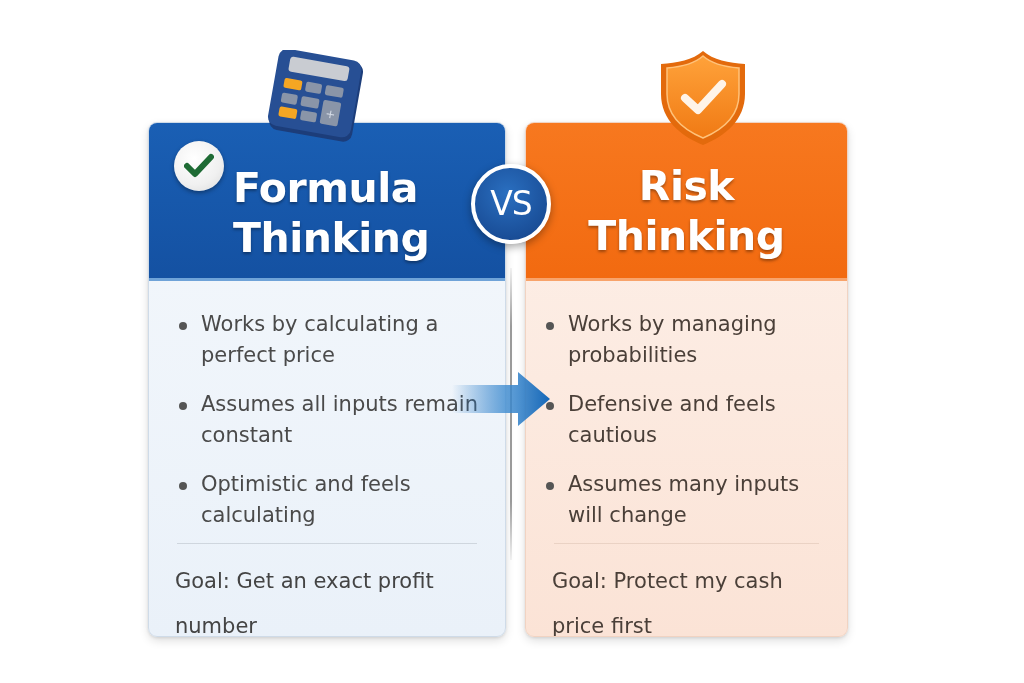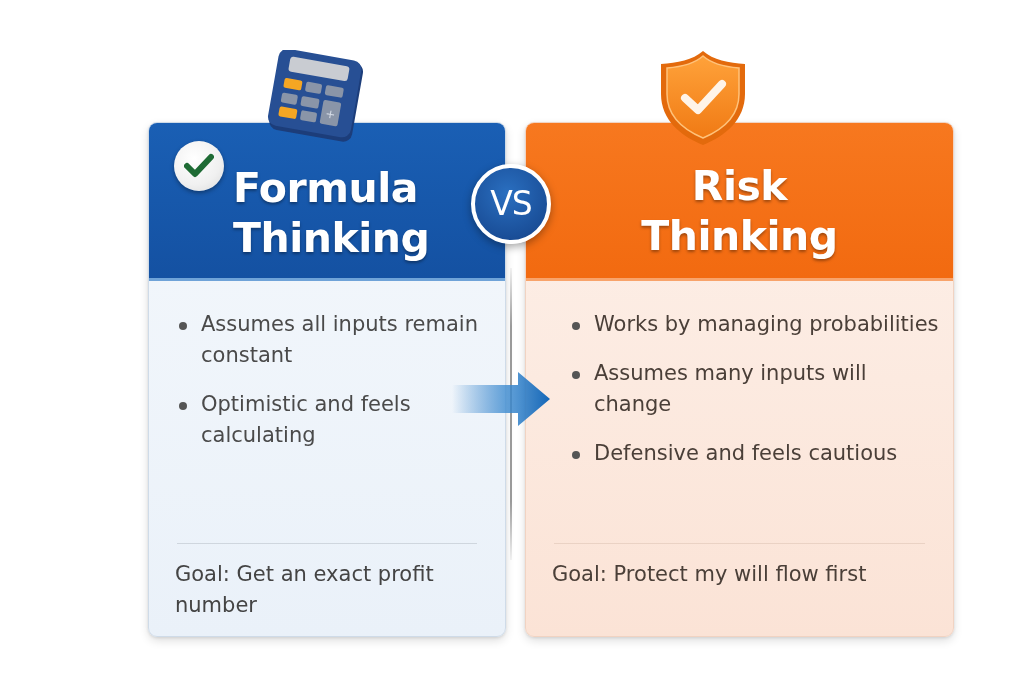--- a/index.html
+++ b/index.html
@@ -8,21 +8,21 @@
 
   .card {
     position: absolute;
     top: 122px;
     height: 515px;
     border-radius: 9px;
     overflow: hidden;
     box-shadow: 0 4px 10px rgba(0,0,0,0.12), 0 1px 3px rgba(0,0,0,0.10);
   }
   .card.left { left: 148px; width: 358px; background: linear-gradient(180deg,#f4f8fc 0%,#eaf1f9 100%); border: 1px solid #cfdbe8; }
-  .card.right { left: 525px; width: 429px; background: linear-gradient(180deg,#fdf1ea 0%,#fbe3d6 100%); border: 1px solid #f1d3c2; padding-left: 34px; }
+  .card.right { left: 525px; width: 323px; background: linear-gradient(180deg,#fdf1ea 0%,#fbe3d6 100%); border: 1px solid #f1d3c2; padding-left: 34px; }
 
   .header {
     position: absolute; left: 0; top: 0; width: 100%; height: 158px;
   }
   .left .header { background: linear-gradient(180deg,#1a5fb4 0%,#1451a2 100%); border-bottom: 3px solid #6fa3d8; }
   .right .header { background: linear-gradient(180deg,#f7781f 0%,#f26a10 100%); border-bottom: 3px solid #f8a36a; }
 
   .title {
     position: absolute;
     color: #ffffff;
@@ -37,30 +37,30 @@
   .title span { display: block; }
 
   .check-badge {
     position: absolute; left: 25px; top: 18px; width: 50px; height: 50px; border-radius: 50%;
     background: radial-gradient(circle at 40% 35%, #ffffff 0%, #f0f0f0 60%, #d9d9d9 100%);
     box-shadow: 0 2px 4px rgba(0,0,0,0.35);
   }
   .check-badge svg { position: absolute; left: 10px; top: 12px; }
 
   .list { position: absolute; left: 28px; top: 186px; right: 10px; }
-  .right .list { left: 44px; }
+  .right .list { left: 18px; }
   .item { position: relative; padding-left: 24px; margin-bottom: 18px; font-size: 21px; line-height: 31px; color: #4a4a4a; }
   .right .item { color: #4a3f38; }
   .item::before {
     content: ""; position: absolute; left: 2px; top: 13px; width: 8px; height: 8px; border-radius: 50%; background: #555;
   }
 
   .sep { position: absolute; left: 28px; right: 28px; top: 420px; height: 1px; background: #cfd6de; }
   .right .sep { background: #ead2c4; }
-  .goal { position: absolute; left: 26px; top: 436px; right: 12px; font-size: 21px; line-height: 31px; color: #444; }
+  .goal { position: absolute; left: 26px; top: 436px; right: 12px; font-size: 21px; line-height: 45px; color: #444; }
   .right .goal { color: #4a3f38; }
 
   .divider { position: absolute; left: 510px; top: 268px; width: 2px; height: 292px; background: linear-gradient(180deg, rgba(150,150,150,0.1), #9a9a9a 20%, #9a9a9a 80%, rgba(150,150,150,0.1)); }
 
   .vs {
     position: absolute; left: 471px; top: 164px; width: 80px; height: 80px; border-radius: 50%;
     background: radial-gradient(circle at 45% 35%, #2a6fc0 0%, #1a4f99 70%, #153f80 100%);
     border: 4px solid #ffffff;
     box-shadow: 0 3px 8px rgba(0,0,0,0.35);
     color: #fff; font-weight: normal; font-size: 33px; line-height: 72px; text-align: center; letter-spacing: -1px;
@@ -80,41 +80,42 @@
       <svg width="30" height="26" viewBox="0 0 30 26">
           <path d="M3 13 L11 21 L27 4" fill="none" stroke="#1e6b34" stroke-width="6" stroke-linecap="round" stroke-linejoin="round"></path>
         </svg>
     </div>
     <div class="title">
       <span>Formula</span>
       <span>Thinking</span>
     </div>
   </div>
   <div class="list">
+    <div class="item">Works by calculating a perfect price</div>
     <div class="item">Assumes all inputs remain constant</div>
     <div class="item">Optimistic and feels calculating</div>
   </div>
   <div class="sep"></div>
   <div class="goal">Goal: Get an exact profit number</div>
 </div>
 
 <div class="card right">
   <div class="header">
     <div class="title">
       <span>Risk</span>
       <span>Thinking</span>
     </div>
   </div>
   <div class="list">
     <div class="item">Works by managing probabilities</div>
+    <div class="item">Defensive and feels cautious</div>
     <div class="item">Assumes many inputs will change</div>
-    <div class="item">Defensive and feels cautious</div>
   </div>
   <div class="sep"></div>
-  <div class="goal">Goal: Protect my will flow first</div>
+  <div class="goal">Goal: Protect my cash price first</div>
 </div>
 
 <div class="divider"></div>
 
 <svg class="arrow" viewBox="0 0 100 54">
   <defs>
     <linearGradient id="ag" x1="0" x2="1" y1="0" y2="0">
       <stop offset="0" stop-color="#1a72c4" stop-opacity="0"></stop>
       <stop offset="0.55" stop-color="#3d8bd0" stop-opacity="0.8"></stop>
       <stop offset="1" stop-color="#1467b8"></stop>

